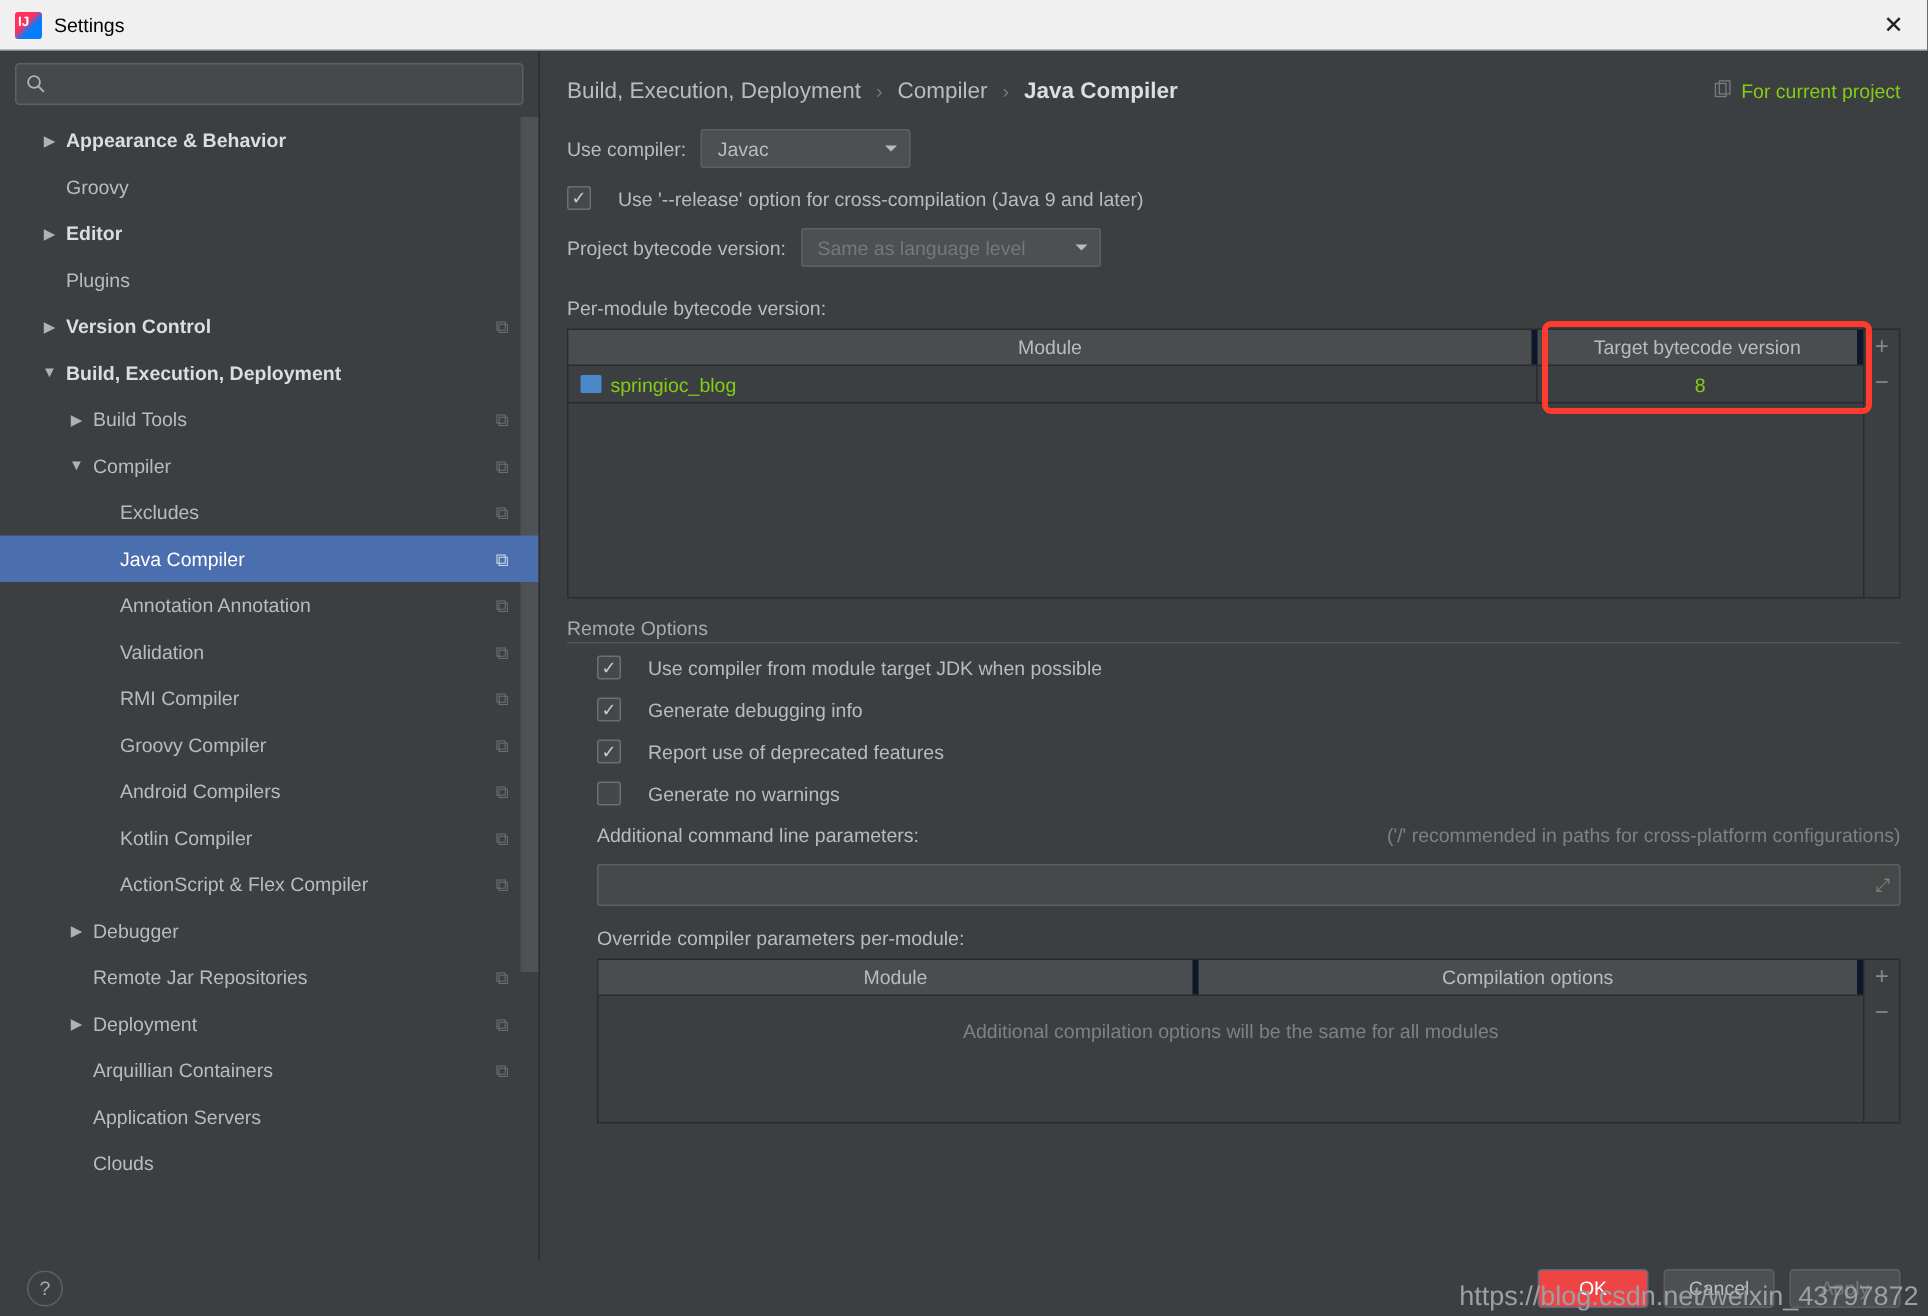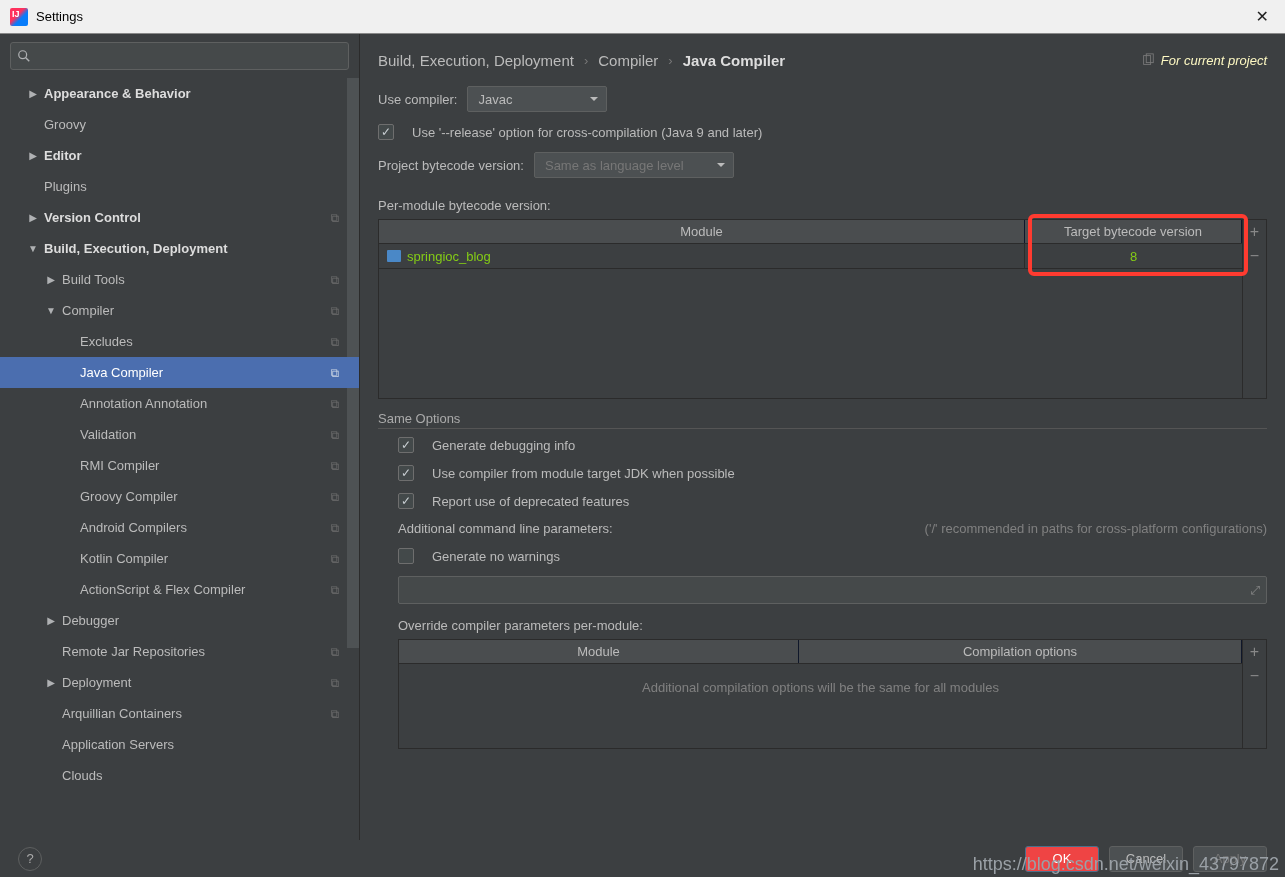--- a/index.html
+++ b/index.html
@@ -27,34 +27,34 @@
 .tree-item .proj-icon { position: absolute; right: 20px; color: #6e6e6e; font-size: 12px; }
 .tree-item.selected .proj-icon { color: #cfd8e6; }
 .lvl1 { padding-left: 26px; }
 .lvl2 { padding-left: 44px; }
 .lvl3 { padding-left: 62px; }
 .main { flex: 1; display: flex; flex-direction: column; padding: 12px 18px 0 18px; position: relative; }
 .breadcrumb { display: flex; align-items: center; gap: 10px; height: 28px; margin-bottom: 12px; }
 .breadcrumb .crumb { color: #bbb; font-size: 15px; }
 .breadcrumb .sep { color: #777; }
 .breadcrumb .leaf { font-weight: 600; color: #ddd; }
-.breadcrumb .project-hint { margin-left: auto; color: #fef9c3; display: flex; align-items: center; gap: 6px; font-style: italic; font-size: 13px;}
+.breadcrumb .project-hint { margin-left: auto; color: #84cc16; display: flex; align-items: center; gap: 6px; font-size: 13px;}
 .breadcrumb .project-hint svg { width: 14px; height: 14px; fill: #7a7a7a; }
 .row { display: flex; align-items: center; margin-bottom: 12px; gap: 10px; }
 .row .lbl { color: #bbb; }
 .dropdown { background: #4c5052; border: 1px solid #5e6060; height: 26px; display: flex; align-items: center; padding: 0 22px 0 10px; color: #bbb; position: relative; min-width: 140px; border-radius: 2px; }
 .dropdown.placeholder { color: #777; }
 .dropdown::after { content: ""; position: absolute; right: 8px; top: 50%; margin-top: -2px; border: 4px solid transparent; border-top-color: #bbb; }
 .checkbox { width: 16px; height: 16px; border: 1px solid #6e6e6e; background: #43494a; border-radius: 2px; display: inline-flex; align-items: center; justify-content: center; margin-right: 8px; flex: none; }
 .checkbox.checked::after { content: "✓"; color: #c7cdd1; font-size: 12px; line-height: 1; }
 .section-label { color: #bbb; margin: 8px 0 6px 0; }
 .table-frame { border: 1px solid #2b2b2b; background: #3c3f41; position: relative; display:flex; }
 .table-body { flex:1; }
 .table-header { display: flex; background: #4a4d4f; height: 24px; border-bottom: 1px solid #2b2b2b; }
-.th { border-right: 1px solid #0f172a; display: flex; align-items: center; justify-content: center; color: #bbb; }
+.th { border-right: 4px solid #0f172a; display: flex; align-items: center; justify-content: center; color: #bbb; }
 .td { display: flex; align-items: center; padding: 0 8px; height: 24px; color: #84cc16; }
 .mod-icon { width: 14px; height: 12px; background: #4a88c7; margin-right: 6px; display: inline-block; border-radius: 1px; }
 .side-buttons { width: 24px; background: #3c3f41; border-left: 1px solid #2b2b2b; display: flex; flex-direction: column; }
 .side-buttons .btn { height: 24px; display: flex; align-items: center; justify-content: center; color: #888; cursor: pointer; font-size: 16px; }
 .red-highlight { position: absolute; border: 4px solid #ff3b30; border-radius: 6px; pointer-events: none; }
 .fieldset-label { color: #aaa; margin-top: 12px; margin-bottom: 8px; border-bottom: 1px solid #555; padding-bottom:2px;}
 .textfield { width: 100%; height: 28px; background: #45494a; border: 1px solid #5e6060; border-radius: 2px; position: relative; }
 .textfield .expand-icon { position: absolute; right: 6px; top: 6px; color: #888; font-size: 12px; }
 .hint { color: #808080; }
 .empty-table-msg { color: #808080; text-align: center; padding: 16px; }
@@ -251,42 +251,42 @@
           <div class="td" style="flex:1; justify-content:center;">8</div>
         </div>
       </div>
       <div class="side-buttons">
         <div class="btn">+</div>
         <div class="btn">−</div>
       </div>
       <div class="red-highlight" style="top:-6px; right:18px; width:220px; height:62px;"></div>
     </div>
 
-    <div class="fieldset-label">Same Options</div>
+    <div class="fieldset-label">Remote Options</div>
     <div style="padding-left:20px;">
       <div class="row">
           <span class="checkbox checked"></span>
-          <span class="lbl">Generate debugging info</span>
+          <span class="lbl">Use compiler from module target JDK when possible</span>
         </div>
       <div class="row">
           <span class="checkbox checked"></span>
-          <span class="lbl">Use compiler from module target JDK when possible</span>
+          <span class="lbl">Generate debugging info</span>
         </div>
       <div class="row">
           <span class="checkbox checked"></span>
           <span class="lbl">Report use of deprecated features</span>
         </div>
+      <div class="row">
+          <span class="checkbox"></span>
+          <span class="lbl">Generate no warnings</span>
+        </div>
       <div class="row" style="justify-content:space-between;">
         <span class="lbl">Additional command line parameters:</span>
         <span class="hint">('/' recommended in paths for cross-platform configurations)</span>
       </div>
-      <div class="row">
-          <span class="checkbox"></span>
-          <span class="lbl">Generate no warnings</span>
-        </div>
       <div class="textfield">
         <span class="expand-icon">⤢</span>
       </div>
 
       <div class="section-label" style="margin-top:14px;">Override compiler parameters per-module:</div>
       <div class="table-frame" style="height:110px;">
         <div class="table-body">
           <div class="table-header">
             <div class="th" style="flex:0 0 400px;">Module</div>
             <div class="th" style="flex:1;">Compilation options</div>

